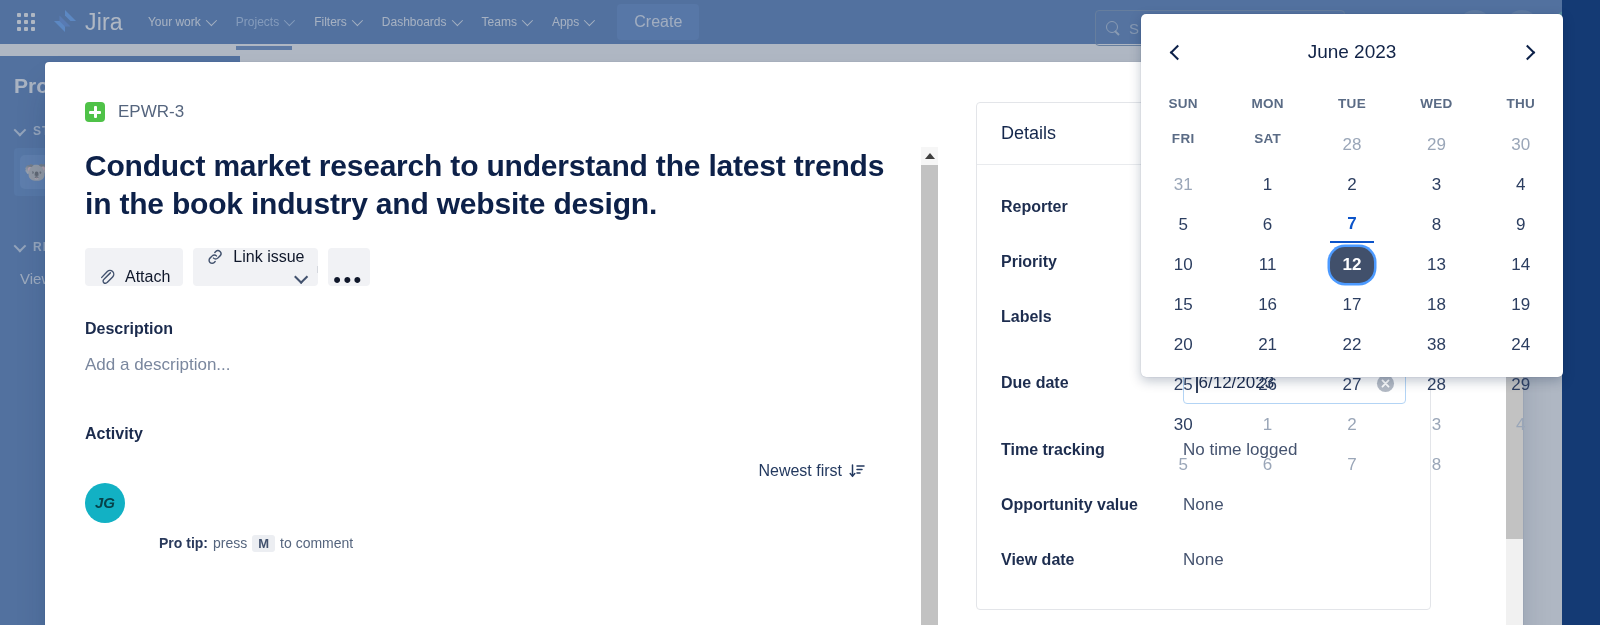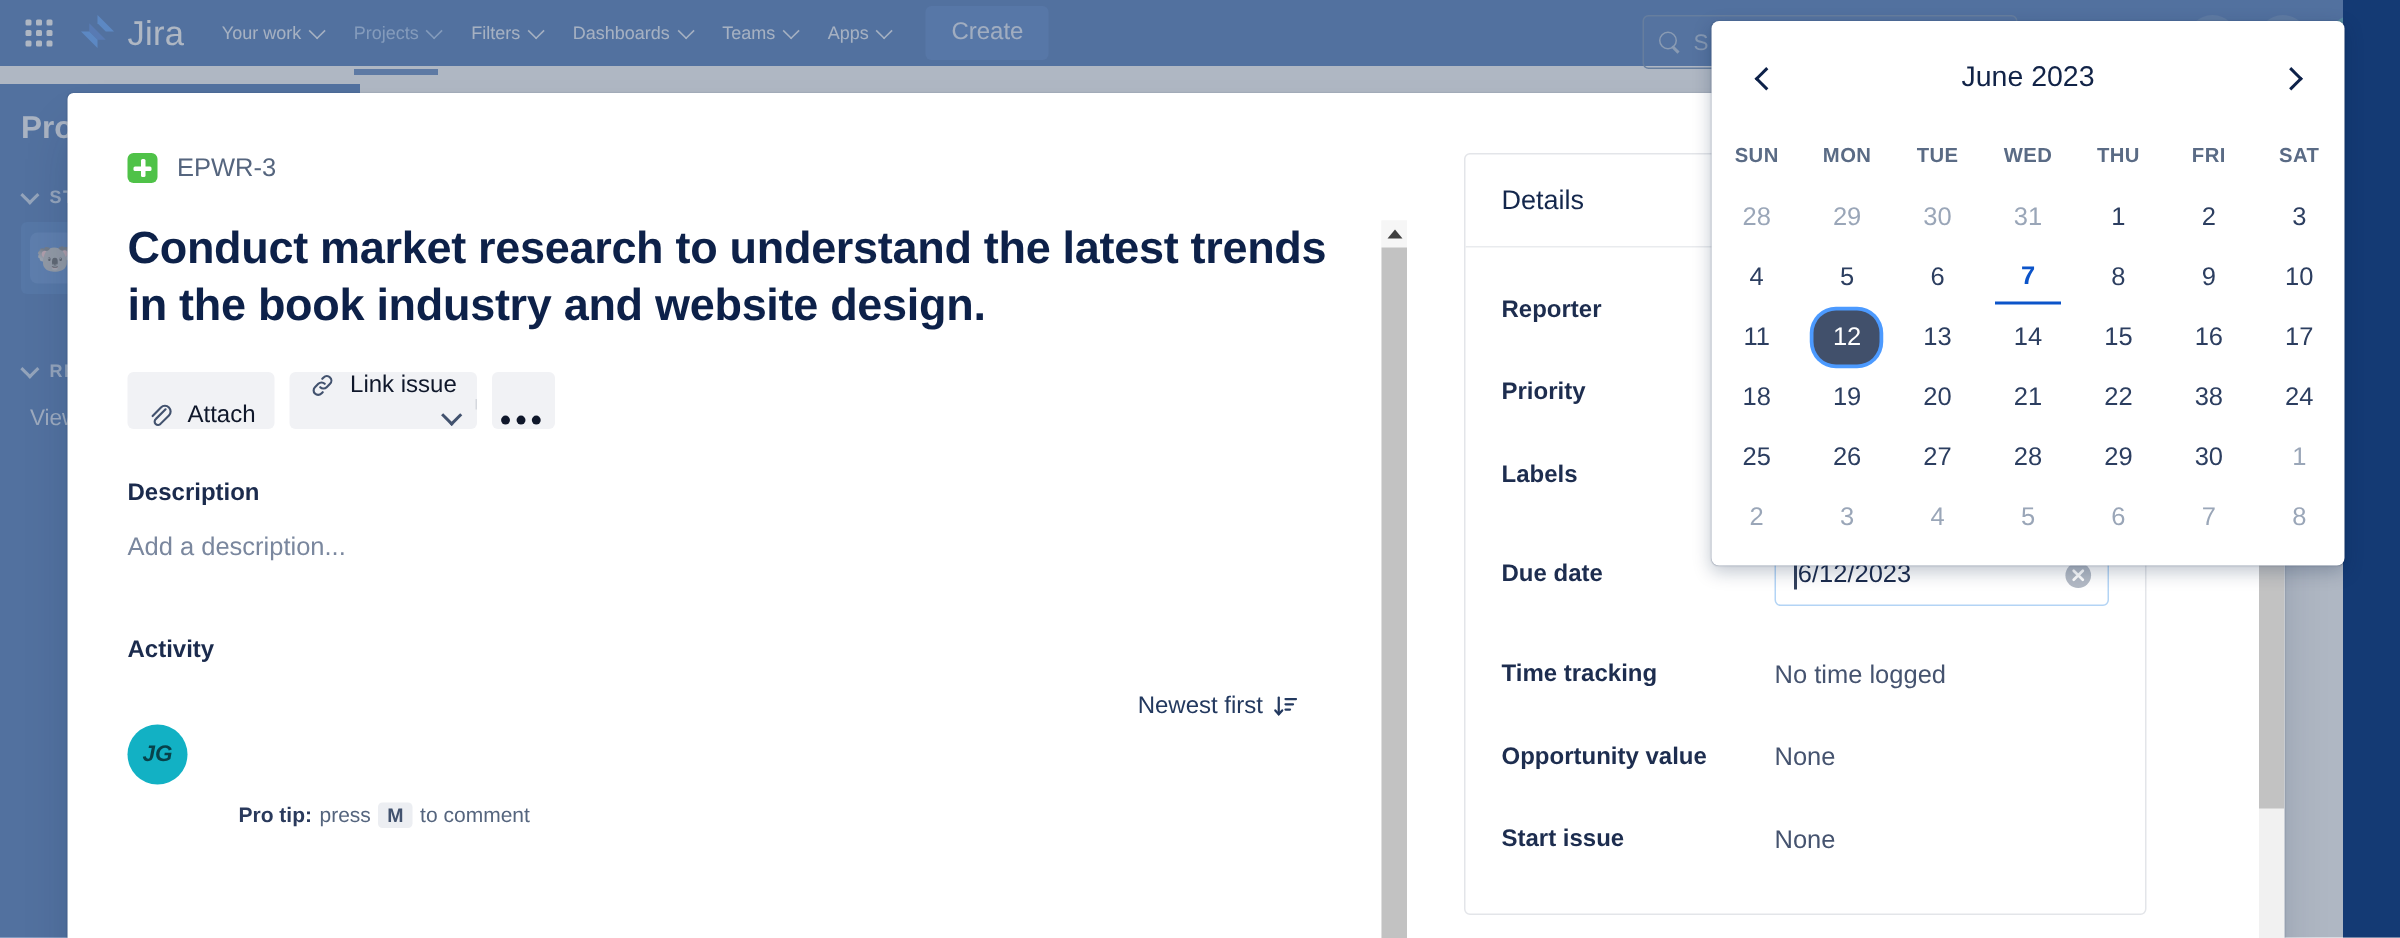--- a/index.html
+++ b/index.html
@@ -187,30 +187,30 @@
     background: #ffffff; border-radius: 5px;
     box-shadow: 0 4px 12px rgba(9,30,66,.25), 0 0 1px rgba(9,30,66,.31);
     padding: 0 0;
   }
   .cal-head { height: 76px; display: flex; align-items: center; justify-content: space-between; padding: 0 22px; }
   .cal-nav { background: none; border: none; width: 28px; height: 28px; display: flex; align-items: center; justify-content: center; }
   .arr { width: 11px; height: 11px; border-top: 2.4px solid #0d2149; border-right: 2.4px solid #0d2149; }
   .arr.left { transform: rotate(-135deg); }
   .arr.right { transform: rotate(45deg); }
   .cal-month { font-size: 19px; color: #112347; }
-  .cal-grid { display: grid; grid-template-columns: repeat(7, 1fr); row-gap: 0; }
+  .cal-grid { display: grid; grid-template-columns: repeat(5, 1fr); row-gap: 0; }
   .dow { font-size: 13.5px; font-weight: 700; color: #5a6b85; text-align: center; padding: 6px 0 14px 0; letter-spacing: .3px; }
   .day-cell { height: 40px; display: flex; align-items: center; justify-content: center; }
   .day {
     min-width: 44px; height: 36px; display: flex; align-items: center; justify-content: center;
     font-size: 17px; color: #2c3e60; border-radius: 3px; background: none; border: none;
   }
   .day.dim { color: #9aa6b8; }
   .day.today { color: #0c54c9; font-weight: 700; border-bottom: 2.5px solid #0c54c9; border-radius: 0; }
-  .day.sel { background: #41506b; color: #ffffff; font-weight: 400; box-shadow: 0 0 0 2.5px #4c9aff; border-radius: 15px; }
+  .day.sel { background: #41506b; color: #ffffff; font-weight: 700; box-shadow: 0 0 0 2.5px #4c9aff; border-radius: 15px; }
 </style>
 </head>
 <body>
 
 <div id="app">
 
   <div class="topnav">
     <div class="appswitcher">
       <i></i>
         <i></i>
@@ -406,21 +406,21 @@
             <span class="det-lbl">Time tracking</span>
             <span class="det-val">No time logged</span>
           </div>
 
           <div class="det-row">
             <span class="det-lbl">Opportunity value</span>
             <span class="det-val">None</span>
           </div>
 
           <div class="det-row">
-            <span class="det-lbl">Start issue</span>
+            <span class="det-lbl">View date</span>
             <span class="det-val">None</span>
           </div>
 
         </div>
       </div>
     </div>
 
     <div class="modal-sb">
       <div class="modal-sb-thumb"></div>
     </div>

